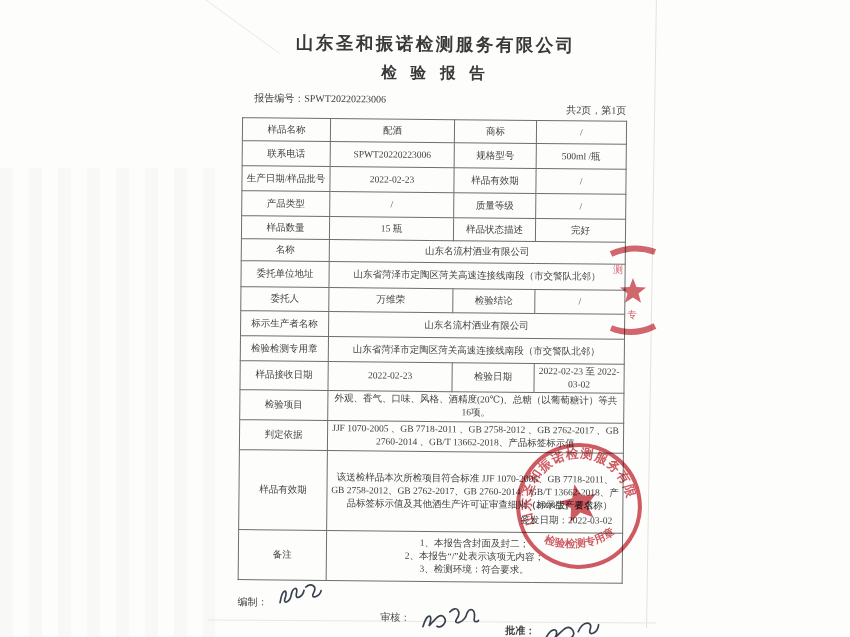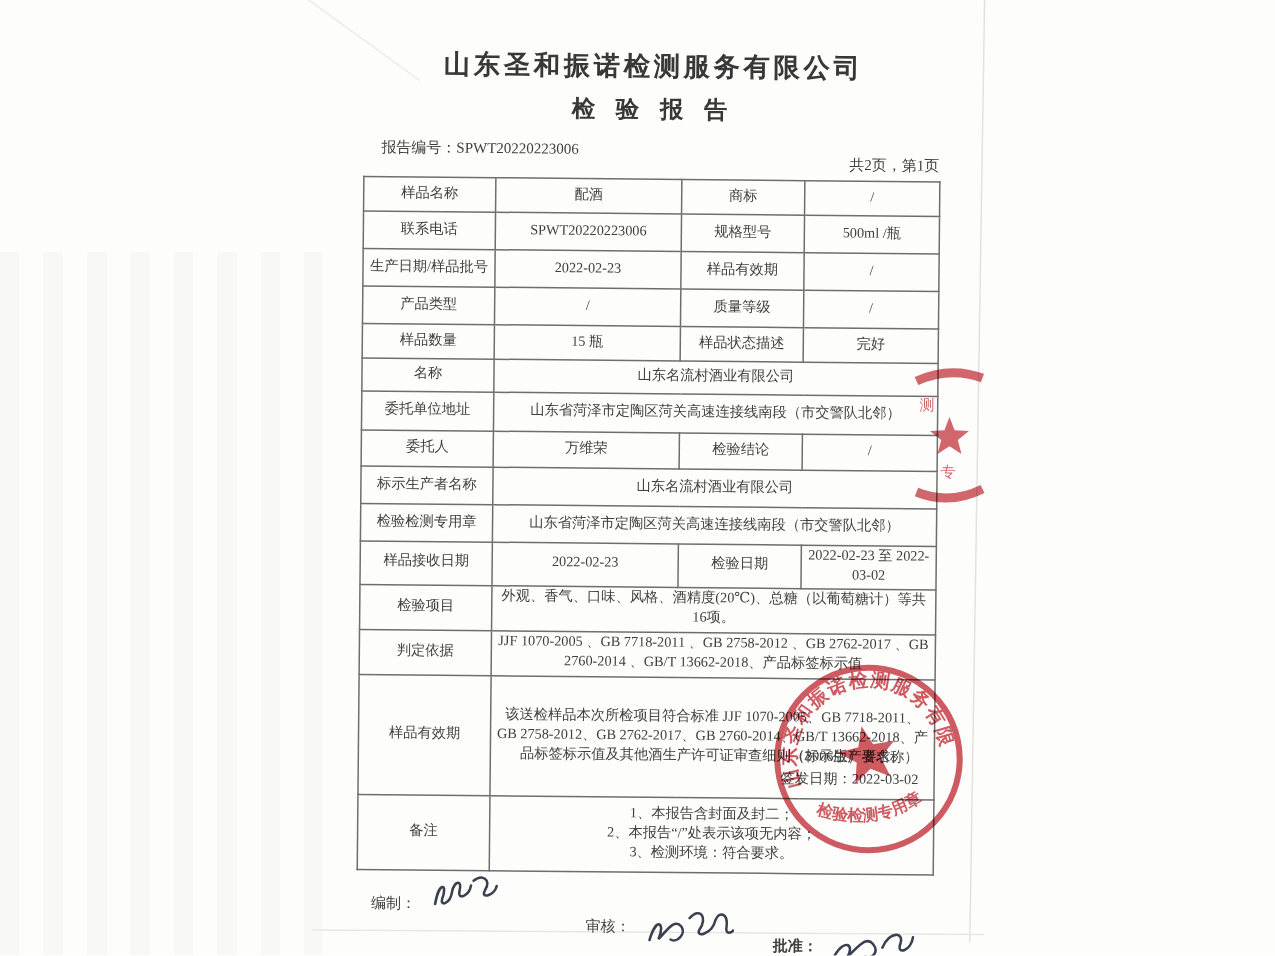--- a/index.html
+++ b/index.html
@@ -38,21 +38,21 @@
   col.c1{width:88px;} col.c2{width:124px;} col.c3{width:82px;} col.c4{width:90px;}
   tr.h23{height:23px;} tr.h25{height:25px;} tr.h22{height:22px;} tr.h26{height:26px;}
   tr.h24{height:24px;} tr.h28{height:28px;} tr.h30{height:30px;} tr.h80{height:80px;} tr.h50{height:50px;}
   td.left{text-align:left;padding:2px 6px;line-height:1.5;}
   td.top{vertical-align:top;}
   td.rel{position:relative;}
   .stamp-note-block{position:absolute;right:10px;bottom:4px;text-align:right;line-height:1.55;font-size:9.5px;}
 
   .footer{position:relative;width:384px;height:52px;margin-top:7px;font-size:10px;}
   .sig-block{position:absolute;}
-  .sig-block .lbl{display:inline-block;vertical-align:middle;margin-left:10px;}
+  .sig-block .lbl{display:inline-block;vertical-align:middle;}
   .sig{display:inline-block;vertical-align:middle;margin-left:4px;transform:rotate(-6deg);}
   .sig path{stroke:#39404f;stroke-width:1.7;fill:none;stroke-linecap:round;}
   .blk-prepared{left:0;top:8px;}
   .blk-prepared .sig{margin-top:-14px;}
   .blk-reviewed{left:143px;top:14px;}
   .blk-approved{left:268px;top:28px;font-weight:bold;}
 
   
   .big-stamp{position:absolute;left:503px;top:430px;width:152px;height:152px;
     transform:rotate(-12deg);opacity:0.8;mix-blend-mode:multiply;pointer-events:none;}

